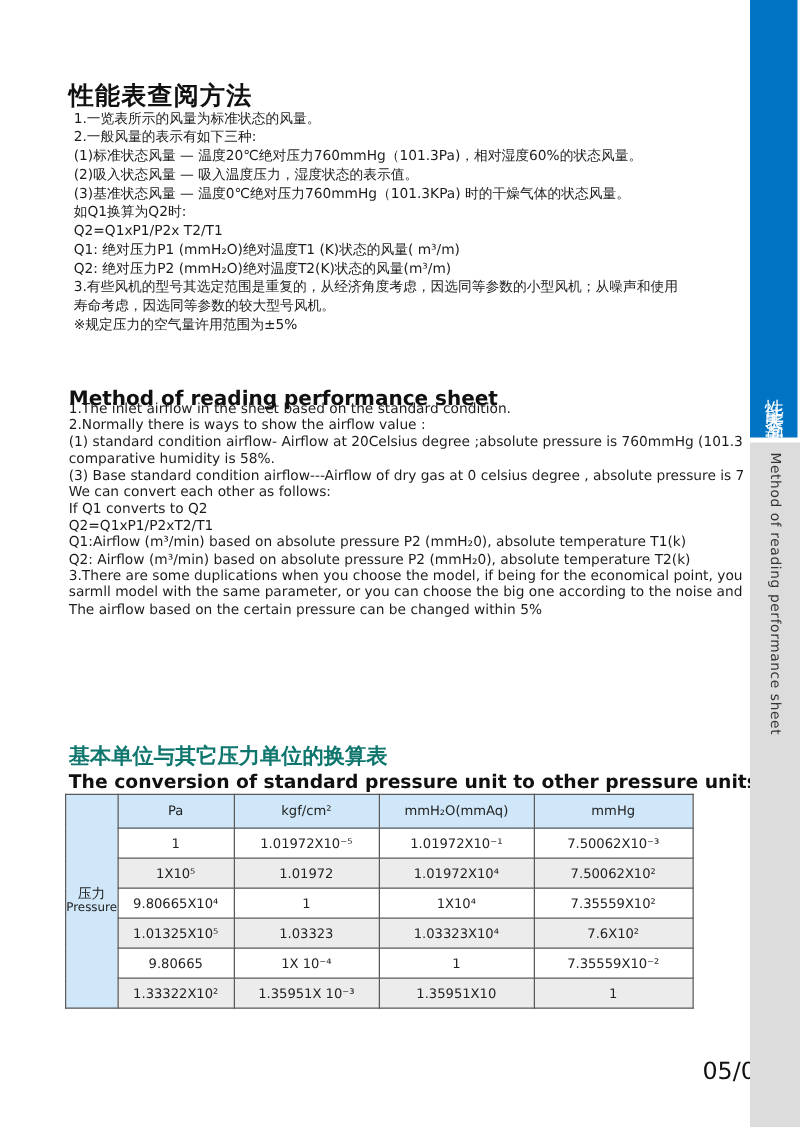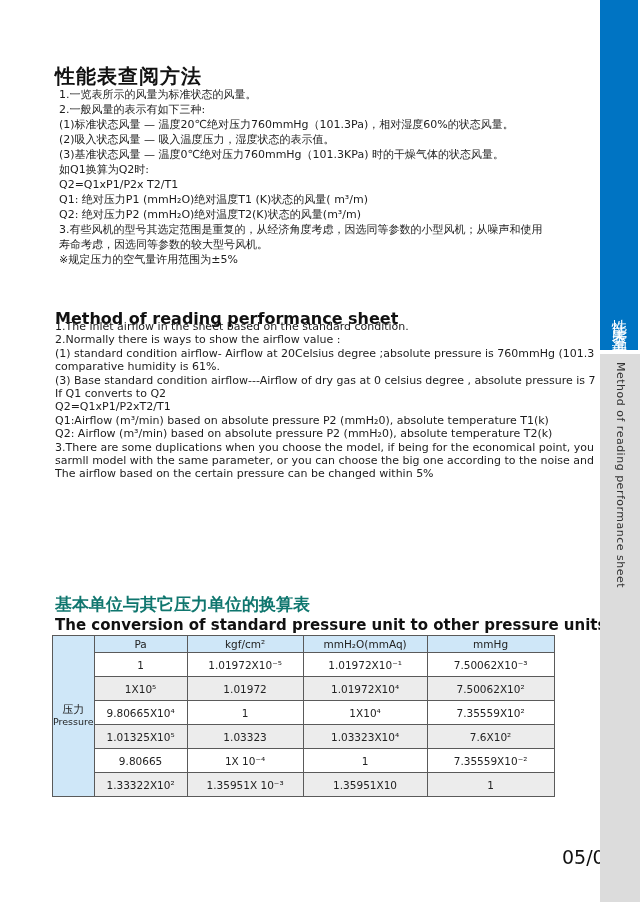--- a/index.html
+++ b/index.html
@@ -57,21 +57,21 @@
     border: 1px solid #333;
     table-layout: fixed;
   }
   .conv-table td, .conv-table th {
     border: 1px solid #5a5a5a;
     text-align: center; vertical-align: middle;
     padding: 0;
   }
   .conv-table th {
     background: var(--table-header-bg);
-    font-weight: normal; height: 17px; margin-top: 40px;
+    font-weight: normal; height: 27px; margin-top: 40px;
   }
   .conv-table td { height: 24px; background: #ffffff; }
   .conv-table tr.alt td { background: var(--table-alt-row-bg); }
   .conv-table td.label-cell {
     background: var(--table-header-bg);
     line-height: 1.15;
   }
   .label-cell .cn { font-size: 11px; }
   .label-cell .en { font-size: 9.5px; }
 
@@ -126,22 +126,23 @@
       <div class="tline">寿命考虑，因选同等参数的较大型号风机。</div>
       <div class="tline">※规定压力的空气量许用范围为±5%</div>
     </div>
 
   <h2 class="title-en">Method of reading performance sheet</h2>
 
   <div class="body-en">
       <div class="tline">1.The inlet airflow in the sheet based on the standard condition.</div>
       <div class="tline">2.Normally there is ways to show the airflow value :</div>
       <div class="tline">(1) standard condition airflow- Airflow at 20Celsius degree ;absolute pressure is 760mmHg (101.3KPa);</div>
-      <div class="tline">comparative humidity is 61%.</div>
+      <div class="tline">comparative humidity is 58%.</div>
       <div class="tline">(3) Base standard condition airflow---Airflow of dry gas at 0 celsius degree , absolute pressure is 760mmHg (101.3KPa)</div>
+      <div class="tline">We can convert each other as follows:</div>
       <div class="tline">If Q1 converts to Q2</div>
       <div class="tline">Q2=Q1xP1/P2xT2/T1</div>
       <div class="tline">Q1:Airflow (m³/min) based on absolute pressure P2 (mmH₂0), absolute temperature T1(k)</div>
       <div class="tline">Q2: Airflow (m³/min) based on absolute pressure P2 (mmH₂0), absolute temperature T2(k)</div>
       <div class="tline">3.There are some duplications when you choose the model, if being for the economical point, you can choose the</div>
       <div class="tline">sarmll model with the same parameter, or you can choose the big one according to the noise and longevity points.</div>
       <div class="tline">The airflow based on the certain pressure can be changed within 5%</div>
     </div>
 
   <h2 class="sec3-title-cn">基本单位与其它压力单位的换算表</h2>

